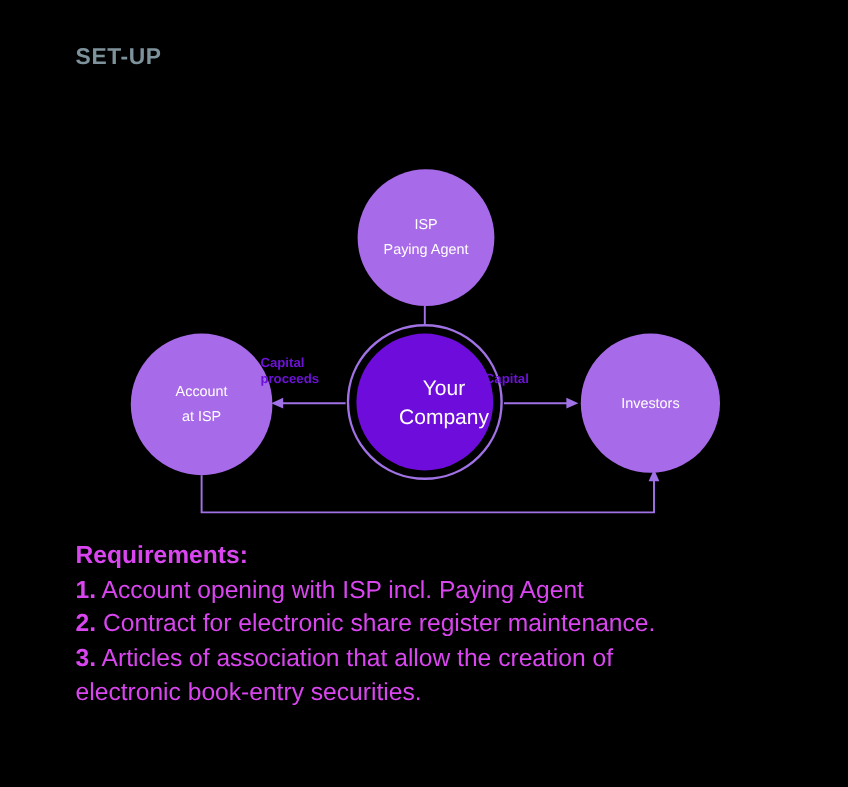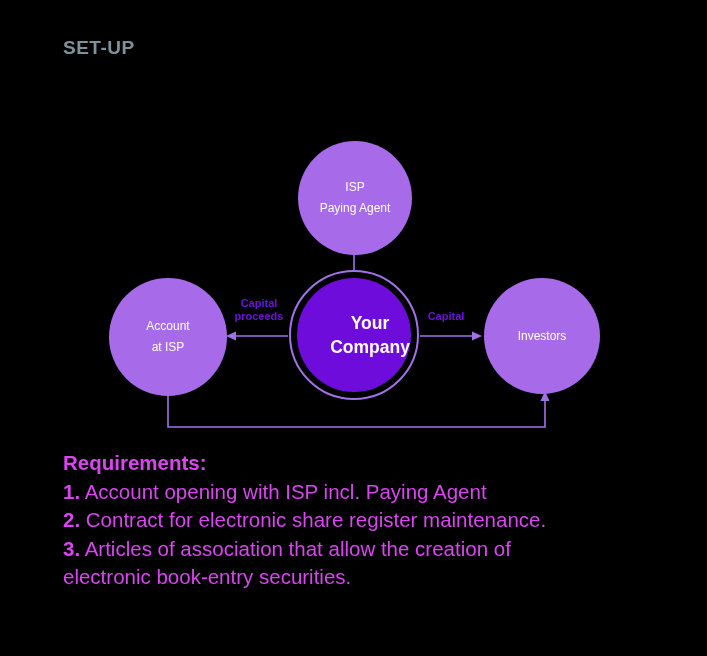--- a/index.html
+++ b/index.html
@@ -36,29 +36,29 @@
   .ring {
     position: absolute; left: 289px; top: 270px;
     width: 130px; height: 130px;
     border: 2px solid #A172E6; border-radius: 50%;
     background: transparent;
   }
   .node-center {
     left: 297px; top: 278px; width: 114px; height: 114px;
     background: #6E0CDB;
   }
-  .node-center .node-label { font-size: 17.5px; line-height: 24px; font-weight: bold; margin-left: 32px; }
+  .node-center .node-label { font-size: 17.5px; line-height: 24px; font-weight: normal; margin-left: 32px; }
   .connectors {
     position: absolute; left: 0; top: 0;
     pointer-events: none;
   }
   .edge-label {
     position: absolute;
     width: 84px;
-    text-align: center;
+    text-align: left;
     font-size: 11px; font-weight: bold;
     line-height: 13px;
     color: #6D11D6;
   }
   .edge-label-capital { left: 217px; top: 297px; }
   .edge-label-shares  { left: 404px; top: 310px; }
   .requirements {
     position: absolute; left: 63px; top: 449px;
     width: 580px;
     color: #d946ef;

